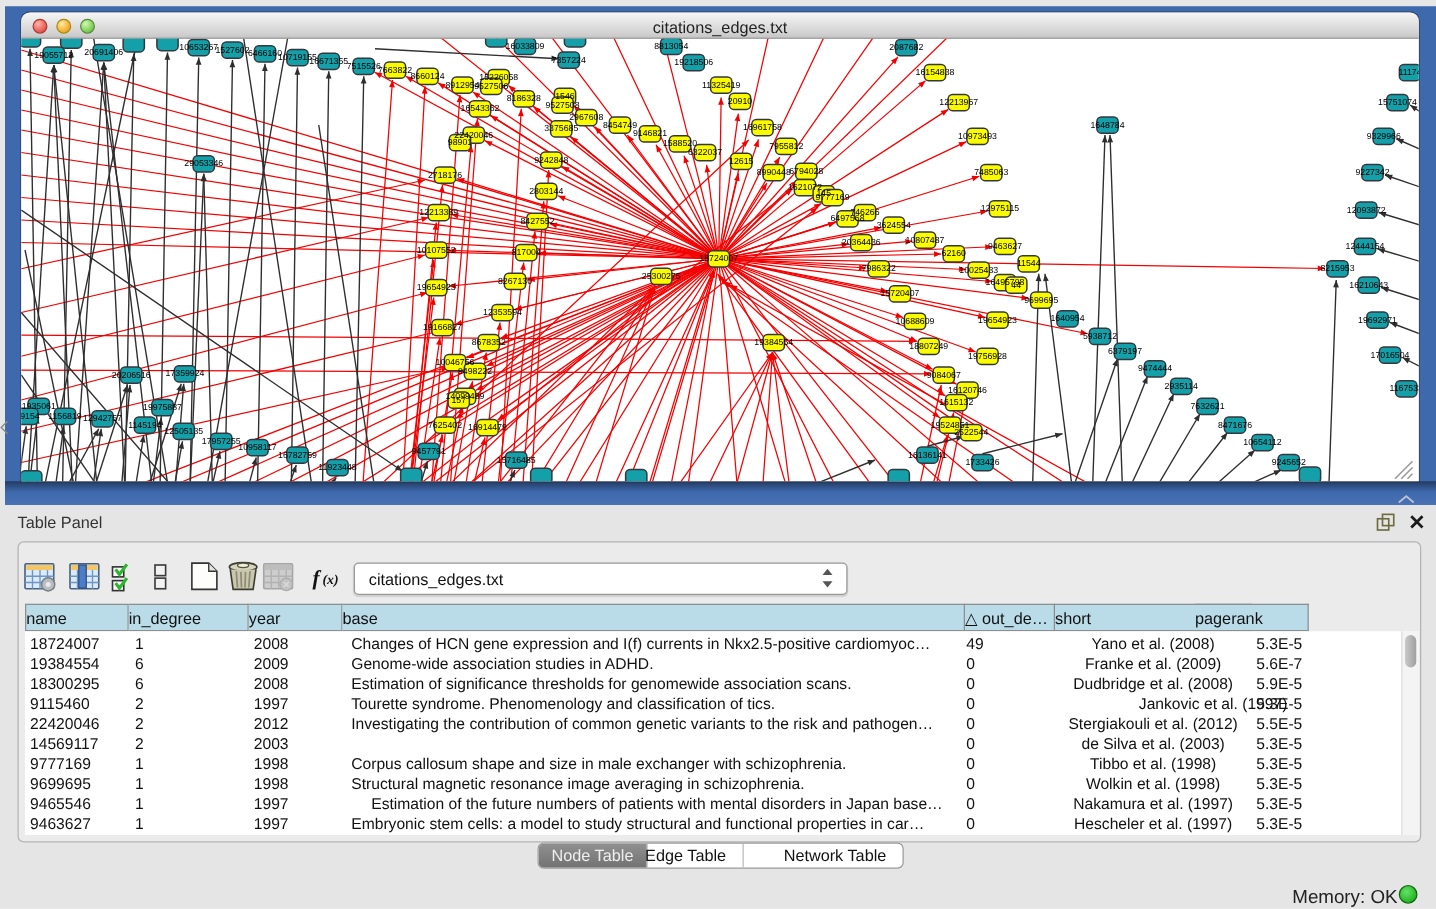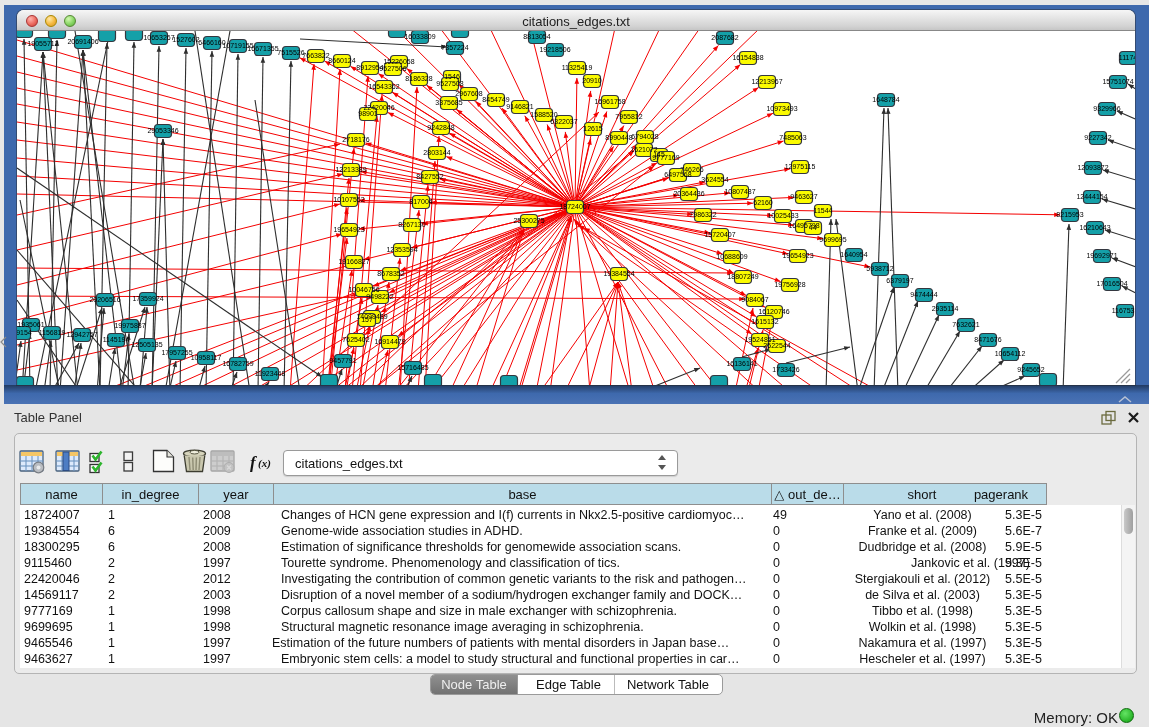--- a/index.html
+++ b/index.html
@@ -8,30 +8,30 @@
 #titlebar { position:absolute; left:0; top:0; width:1118px; height:21px; background:linear-gradient(#f6f6f6,#d3d3d3 80%,#c6c6c6); border-bottom:1px solid #888; }
 #titlebar span { position:absolute; width:100%; text-align:center; top:4px; font-size:13px; color:#222; }
 .tl { position:absolute; top:15px; width:12px; height:12px; border-radius:50%; }
 #canvas { position:absolute; left:0; top:21px; width:1118px; height:354px; background:#fff; }
 #tablepanel { position:absolute; left:0; top:404px; width:1149px; height:323px; background:#e5e5e5; }
 #tptitle { position:absolute; left:14px; top:410px; font-size:13px; color:#333; }
 #panelbox { position:absolute; left:14px; top:433px; width:1123px; height:241px; background:#ebebeb; border:1px solid #b4b4b4; border-radius:5px; }
 #dropdown { position:absolute; left:283px; top:450px; width:395px; height:26px; background:#fff; border:1px solid #9a9a9a; border-radius:4px; box-shadow:0 1px 1px rgba(0,0,0,0.12); }
 #dropdown span { position:absolute; left:11px; top:5px; font-size:13px; color:#111; }
 #tblhead { position:absolute; left:20px; top:483px; height:22px; }
-.hc { position:absolute; top:0; height:22px; background:#badce9; border:1px solid #8e8e8e; border-left:none; font-size:13px; color:#111; text-align:center; line-height:21px; }
+.hc { position:absolute; top:0; height:22px; background:#badce9; border:1px solid #8e8e8e; border-left:none; font-size:13px; color:#111; text-align:left; line-height:21px; }
 #tblbody { position:absolute; left:20px; top:505px; width:1115px; height:163px; background:#fff; }
 .trow { position:absolute; left:0; width:1135px; height:16px; font-size:12.5px; color:#111; }
 .trow span { position:absolute; top:1px; white-space:nowrap; }
 .trow .ctr { text-align:center; }
 #scroll { position:absolute; left:1121px; top:505px; width:14px; height:163px; background:#f4f4f4; border-left:1px solid #ddd; }
 #thumb { position:absolute; left:1123.5px; top:508px; width:9px; height:26px; background:linear-gradient(90deg,#c9c9c9,#9f9f9f); border-radius:5px; }
 #tabs { position:absolute; left:430px; top:674px; width:293px; height:21px; border:1px solid #9a9a9a; border-radius:5px; background:#fff; overflow:hidden; font-size:13px; }
 #tab1 { position:absolute; left:0; top:0; width:87px; height:21px; background:linear-gradient(#909090,#6f6f6f); color:#efefef; text-align:center; line-height:20px; border-right:1px solid #9a9a9a; }
-#tab2 { position:absolute; left:92px; top:0; width:92px; height:21px; color:#111; text-align:center; line-height:20px; border-right:1px solid #bbb; }
+#tab2 { position:absolute; left:72px; top:0; width:92px; height:21px; color:#111; text-align:center; line-height:20px; border-right:1px solid #bbb; }
 #tab3 { position:absolute; left:181px; top:0; width:112px; height:21px; color:#111; text-align:center; line-height:20px; }
 #mem { position:absolute; right:31px; top:709px; font-size:15px; color:#222; }
 #memdot { position:absolute; left:1119px; top:708px; width:15px; height:15px; border-radius:50%; background:radial-gradient(circle at 40% 35%, #64e464, #28b428 70%, #1a8f1a); border:1px solid #0a6a0a; }
 </style></head><body>
 <div id="frame"></div>
 <div id="framebot"></div>
 <div id="win">
   <div id="canvas"></div>
   <div id="titlebar">
       <span>citations_edges.txt</span>
@@ -867,21 +867,20 @@
     <span style="left:203px">2012</span>
     <span style="left:281px">Investigating the contribution of common genetic variants to the risk and pathogen…</span>
     <span style="left:773px">0</span>
     <span class="ctr" style="left:844px;width:157px">Stergiakouli et al. (2012)</span>
     <span style="left:1005px">5.5E-5</span>
   </div>
 <div class="trow" style="top:587px">
 <span style="left:24px">14569117</span>
     <span style="left:108px">2</span>
     <span style="left:203px">2003</span>
-    <span style="left:281px">Disruption of a novel member of a sodium/hydrogen exchanger family and DOCK…</span>
     <span style="left:773px">0</span>
     <span class="ctr" style="left:844px;width:157px">de Silva et al. (2003)</span>
     <span style="left:1005px">5.3E-5</span>
   </div>
 <div class="trow" style="top:603px">
 <span style="left:24px">9777169</span>
     <span style="left:108px">1</span>
     <span style="left:203px">1998</span>
     <span style="left:281px">Corpus callosum shape and size in male exchanger with schizophrenia.</span>
     <span style="left:773px">0</span>
@@ -894,21 +893,21 @@
     <span style="left:203px">1998</span>
     <span style="left:281px">Structural magnetic resonance image averaging in schizophrenia.</span>
     <span style="left:773px">0</span>
     <span class="ctr" style="left:844px;width:157px">Wolkin et al. (1998)</span>
     <span style="left:1005px">5.3E-5</span>
   </div>
 <div class="trow" style="top:635px">
 <span style="left:24px">9465546</span>
     <span style="left:108px">1</span>
     <span style="left:203px">1997</span>
-    <span style="left:272px">Estimation of the future numbers of patients with mental disorders in Japan base…</span>
+    <span style="left:297px">Estimation of the future numbers of patients with mental disorders in Japan base…</span>
     <span style="left:773px">0</span>
     <span class="ctr" style="left:844px;width:157px">Nakamura et al. (1997)</span>
     <span style="left:1005px">5.3E-5</span>
   </div>
 <div class="trow" style="top:651px">
 <span style="left:24px">9463627</span>
     <span style="left:108px">1</span>
     <span style="left:203px">1997</span>
     <span style="left:281px">Embryonic stem cells: a model to study structural and functional properties in car…</span>
     <span style="left:773px">0</span>

